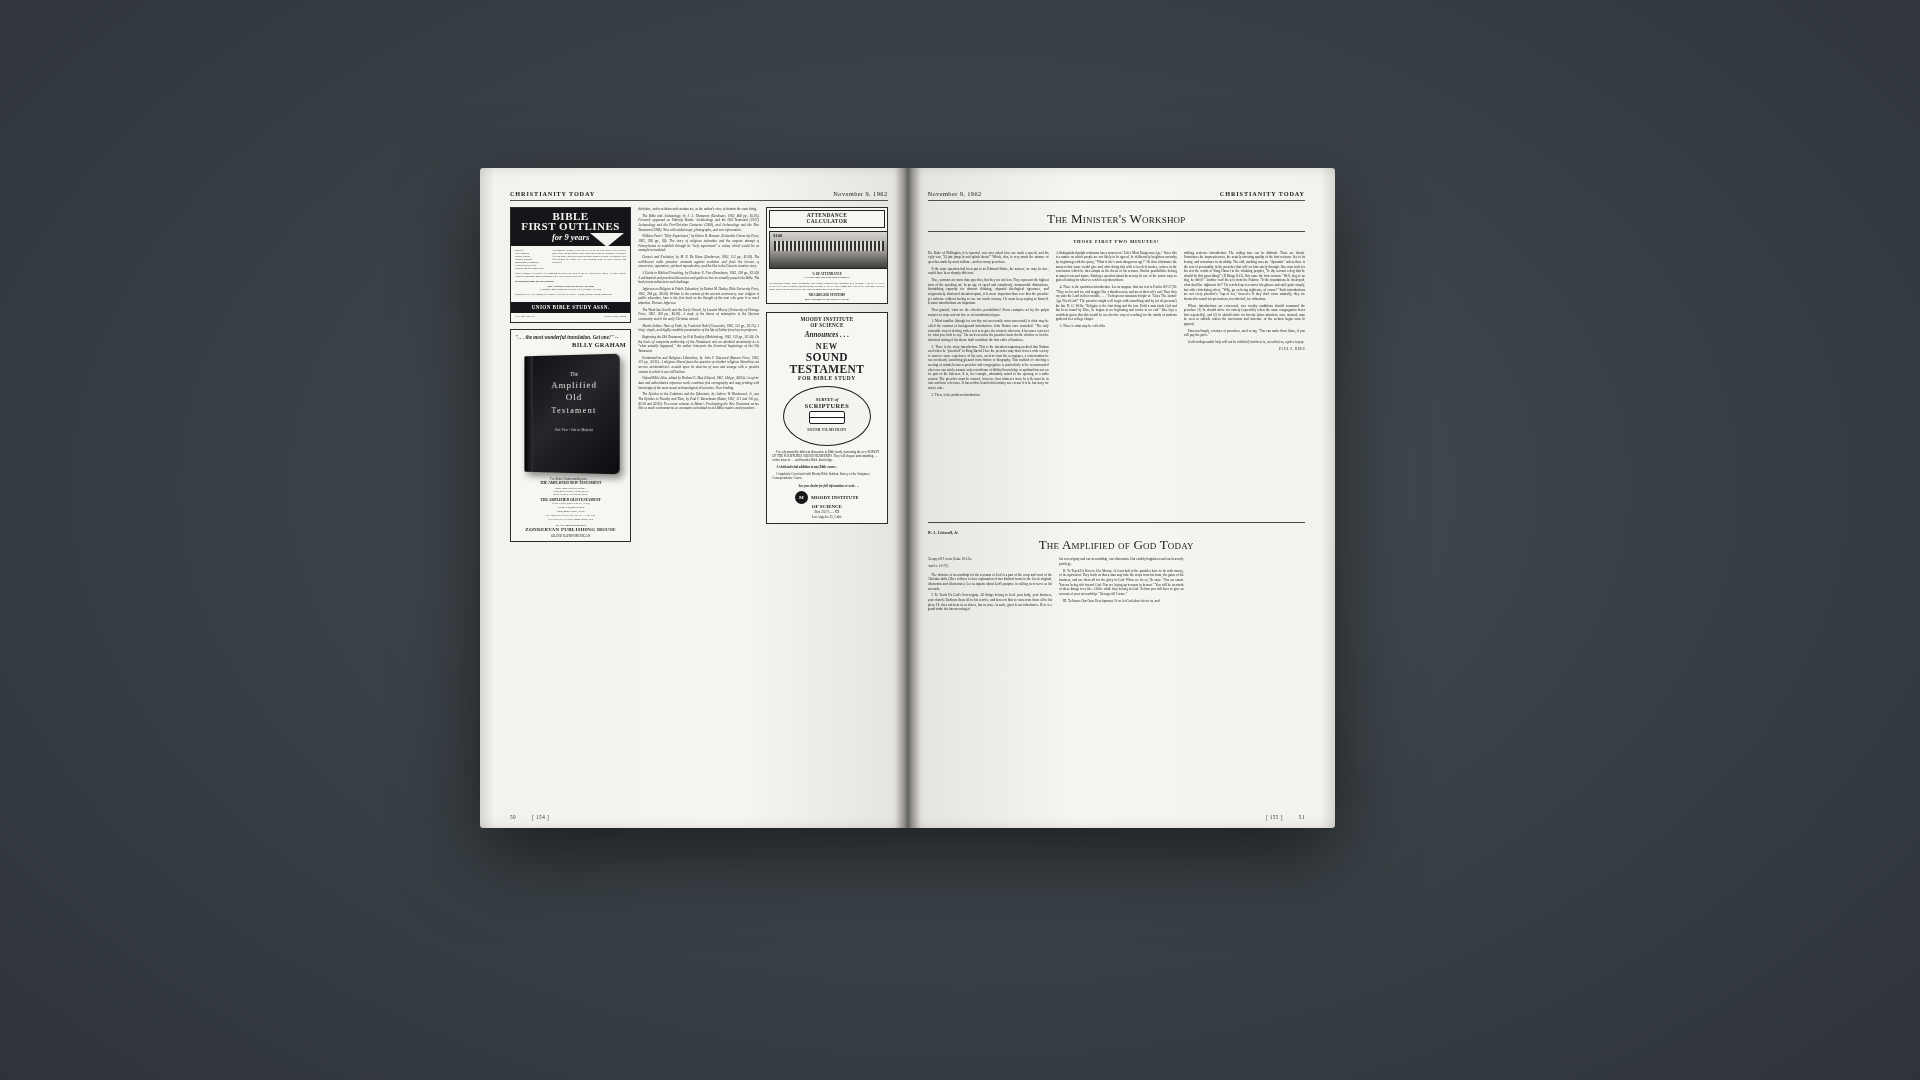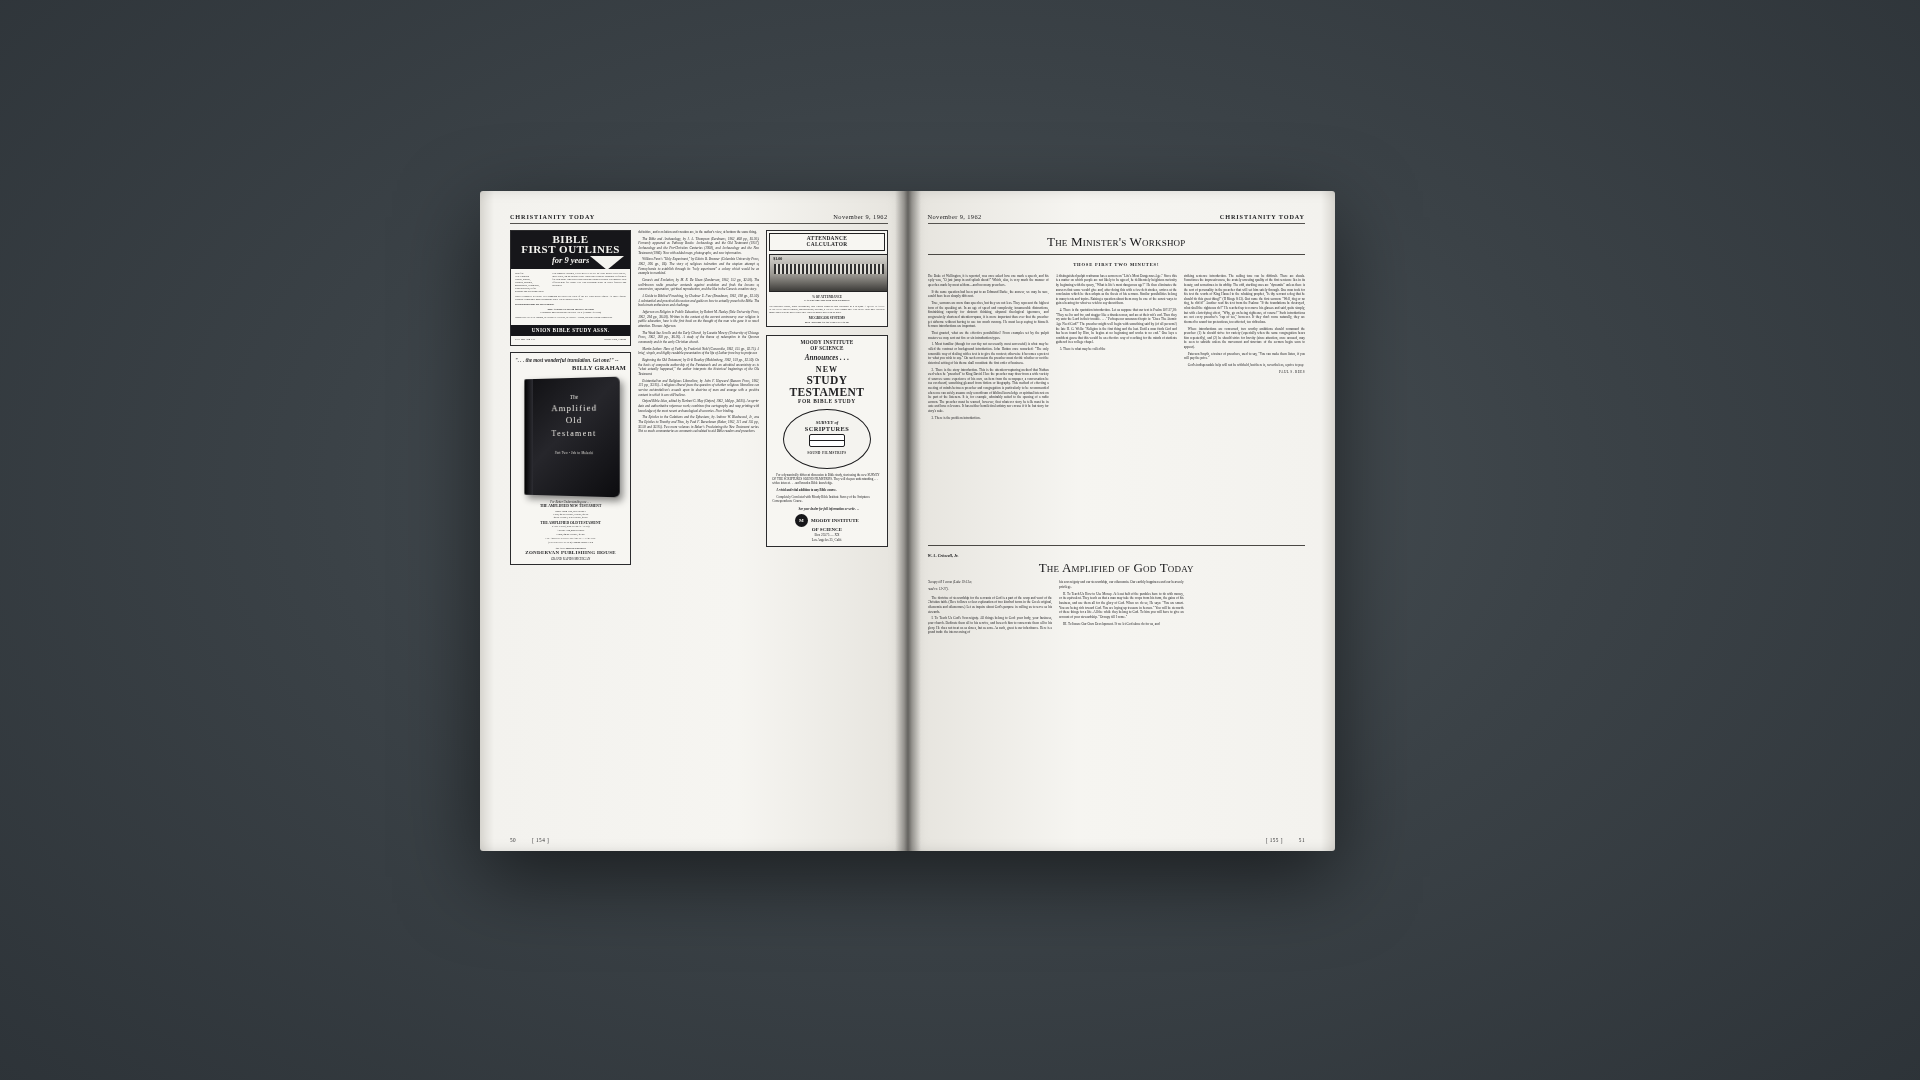--- a/index.html
+++ b/index.html
@@ -12,21 +12,21 @@
   }
   body {
     font-family: "Liberation Serif", serif;
     background: radial-gradient(ellipse 1400px 900px at 50% 45%, #4a5257 0%, #3b4247 45%, #2c3237 100%);
   }
 
   
   #spread {
     position: absolute;
     left: 480px;
-    top: 191px;
+    top: 168px;
     width: 855px;
     height: 660px;
     display: flex;
     filter: drop-shadow(0 26px 40px rgba(0,0,0,0.55));
   }
   .page {
     position: relative;
     width: 480px;
     height: 660px;
     background: #efeeea;
@@ -417,21 +417,21 @@
             <div style="font-size:2.3px; line-height:1.3; margin-top:2px;">For individual classes, whole departments, total Church School or total attendance or 2 to 2,000. A QUICK PLASTIC SLIDE RULE that all workers, superintendents, directors, 8 1/2"x11" with a thumb-hole. Easy to use. Order now. Check or money order with the order. Order Now. Check or money order with the order.</div>
             <div class="center bold" style="font-size:3.3px; margin-top:2px;">MCGREGOR SYSTEMS</div>
             <div class="center bold" style="font-size:2.7px;">BOX 3072 GRANADA HILLS CALIF.</div>
           </div>
 
           <div class="ad" id="ad-moody">
             <div class="moody-top">MOODY INSTITUTE</div>
             <div class="moody-top">OF SCIENCE</div>
             <div class="moody-ann">Announces . . .</div>
             <div class="moody-new">NEW</div>
-            <div class="moody-big">STUDY</div>
+            <div class="moody-big">SOUND</div>
             <div class="moody-big">TESTAMENT</div>
             <div class="moody-sub">FOR BIBLE STUDY</div>
 
             <div class="seal">
               <div class="s1">SURVEY of</div>
               <div class="s2">SCRIPTURES</div>
               <div class="book-ic"></div>
               <div class="s3">SOUND FILMSTRIPS</div>
             </div>
 

